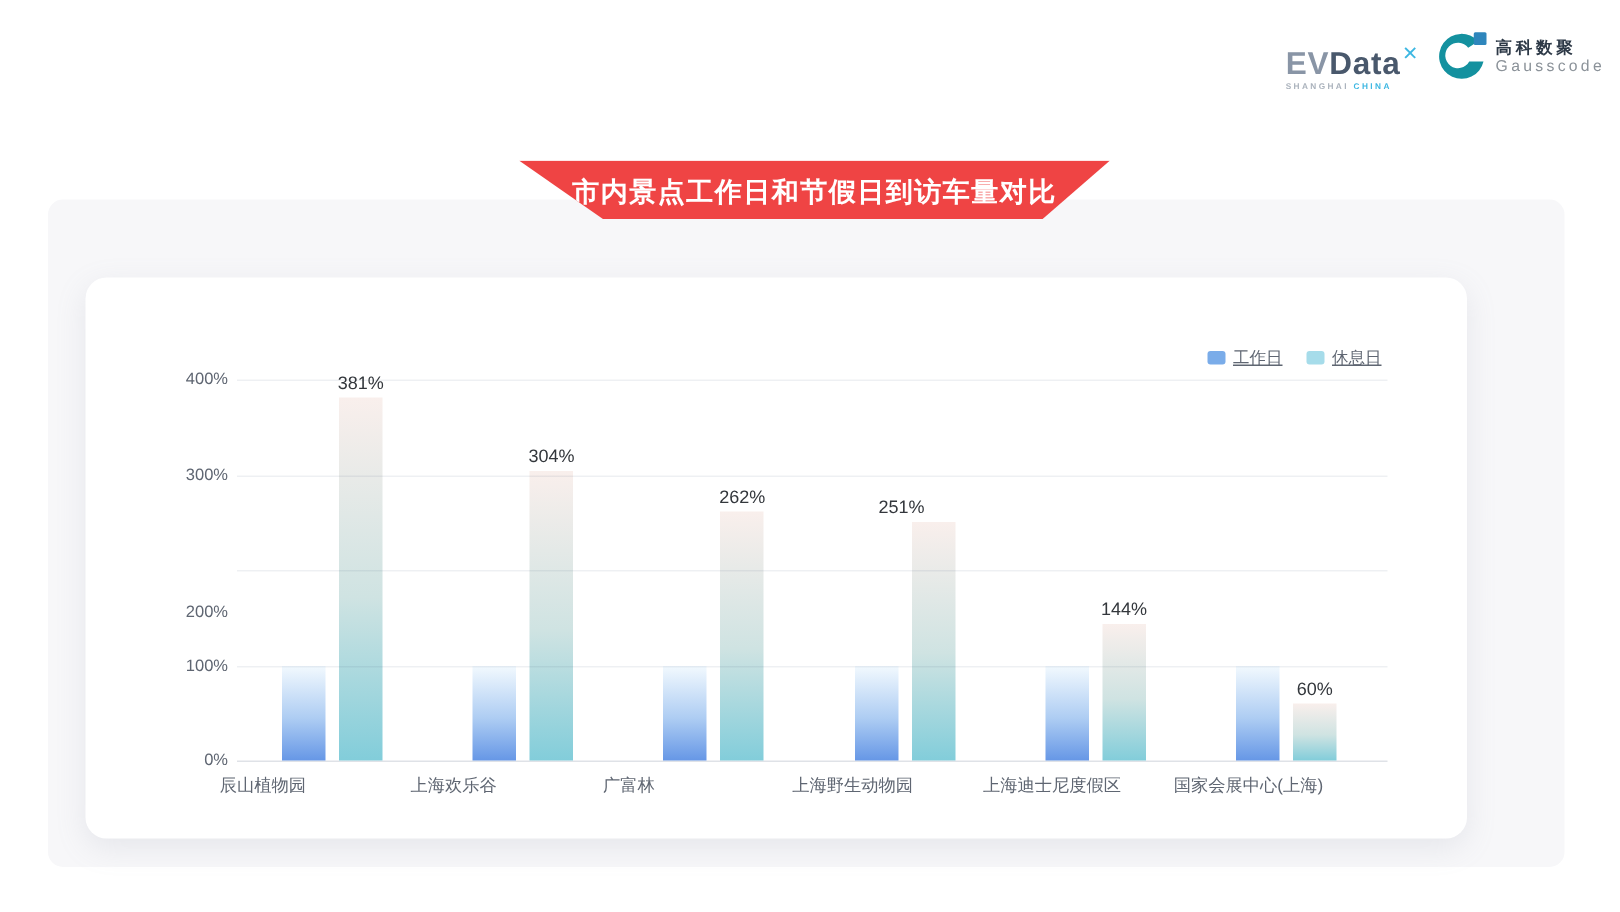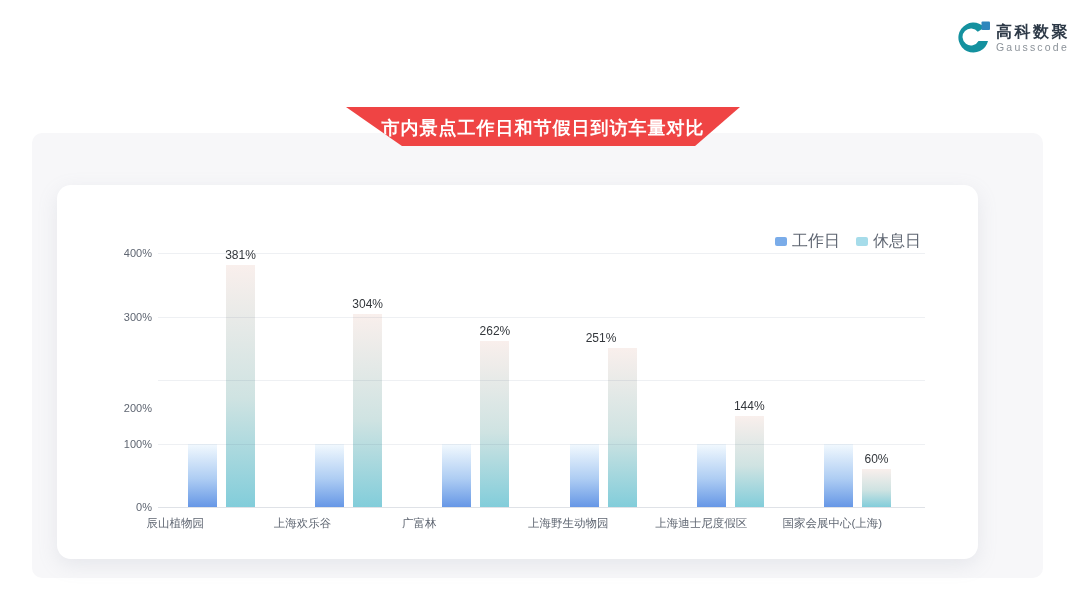--- a/index.html
+++ b/index.html
@@ -12,21 +12,21 @@
   .evdata { position:relative; margin-top:6px; text-align:left; }
   .evdata-main { font-size:21px; font-weight:700; letter-spacing:0.5px; line-height:20px; }
   .evdata-part1 { color:#8995a6; }
   .evdata-part2 { color:#49586c; }
   .evdata-sup { color:#3db7e2; font-size:13px; font-weight:700; vertical-align:9px; margin-left:1px; }
   .evdata-sub { font-size:5.5px; letter-spacing:1.6px; margin-top:2px; font-weight:700; }
   .evdata-sub1 { color:#aab2bc; }
   .evdata-sub2 { color:#3db7e2; }
   .gausscode { display:flex; align-items:center; gap:5px; }
   .gc-text { display:flex; flex-direction:column; line-height:1.15; }
-  .gc-cn { font-size:16px; font-weight:700; color:#2d3947; letter-spacing:2.5px; }
+  .gc-cn { font-size:11px; font-weight:700; color:#2d3947; letter-spacing:2.5px; }
   .gc-en { font-size:10.5px; color:#8b9299; letter-spacing:2.2px; }
 
   
   .banner { position:absolute; left:346px; top:107px; width:394px; height:39px;
             background:#ef4444;
             clip-path:polygon(0 0, 100% 0, 88.6% 100%, 14.2% 100%);
             display:flex; align-items:center; justify-content:center; z-index:5; }
   .banner-title { color:#ffffff; font-size:18px; font-weight:700; letter-spacing:1px; padding-top:2px; }
 
   
@@ -40,28 +40,32 @@
   
   .gridline { position:absolute; height:1px; background:rgba(70,90,120,0.09); z-index:3; }
   .axisline { position:absolute; height:1px; background:#dfe2e7; z-index:1; }
   .ytick { position:absolute; width:95px; text-align:right; font-size:11px; color:#5f6672; z-index:2; }
   .bar { position:absolute; z-index:2; border-radius:0; }
   .val-label { position:absolute; width:60px; text-align:center; font-size:12px; color:#33373c; font-weight:400; z-index:4; }
   .xlabel { position:absolute; width:150px; text-align:left; font-size:11.5px; color:#5f6672; z-index:2; }
   .legend { position:absolute; top:46px; right:57px; display:flex; gap:16px; z-index:4; }
   .legend-item { display:flex; align-items:center; gap:5px; cursor:pointer; }
   .legend-swatch { width:12px; height:9px; border-radius:2px; }
-  .legend-label { font-size:16px; color:#5f6672; }
+  .legend-label { font-size:11px; color:#5f6672;text-decoration:underline; }
 </style>
 </head>
 <body>
 
 <div id="stage">
 
   <div class="logos">
+    <div class="evdata">
+      <div class="evdata-main"><span class="evdata-part1">EV</span><span class="evdata-part2">Data</span><span class="evdata-sup">✕</span></div>
+      <div class="evdata-sub"><span class="evdata-sub1">SHANGHAI</span> <span class="evdata-sub2">CHINA</span></div>
+    </div>
     <div class="gausscode">
       <svg width="36" height="36" viewBox="0 0 36 36">
         <path fill="#14919f" d="M29.5 7.5 A15 15 0 1 0 33 21 L23.5 21 A8.5 8.5 0 1 1 22.8 11.8 Z"></path>
         <rect x="26.5" y="1.5" width="8.5" height="8.5" rx="1" fill="#2e86bc"></rect>
       </svg>
       <div class="gc-text">
         <span class="gc-cn">高科数聚</span>
         <span class="gc-en">Gausscode</span>
       </div>
     </div>

